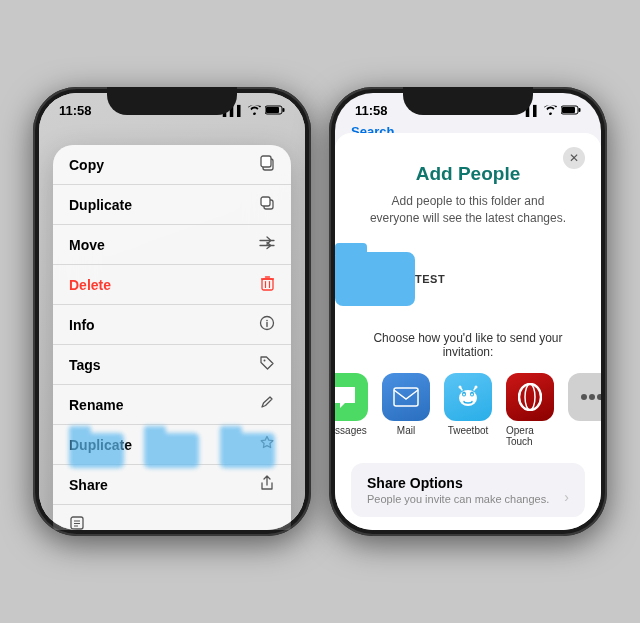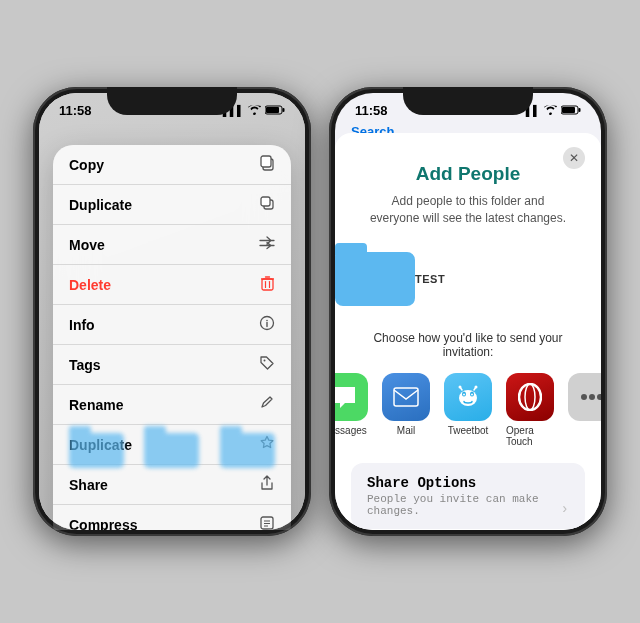--- a/index.html
+++ b/index.html
@@ -262,21 +262,20 @@
 
     
     .share-options {
       margin: 0 16px;
       background: #f2f2f7;
       border-radius: 12px;
       padding: 12px 16px;
       display: flex;
       align-items: flex-end;
       justify-content: space-between;
-      font-family: Liberation Mono, monospace;
     }
     .share-options-text h3 {
       font-size: 14px;
       font-weight: 600;
       color: #000;
       margin-bottom: 2px;
     }
     .share-options-text p {
       font-size: 11px;
       color: #888;
@@ -388,21 +387,20 @@
       </div>
       <div class="menu-item">
         <span class="menu-item-label">Share</span>
         <span class="menu-icon">
           <svg width="16" height="16" viewBox="0 0 16 16">
               <path d="M8 1v9M5 4l3-3 3 3M3 8v6h10V8" fill="none" stroke="#555" stroke-width="1.3" stroke-linecap="round" stroke-linejoin="round"></path>
             </svg>
         </span>
       </div>
       <div class="menu-item">
-        <span class="menu-item-label">Compress</span>
         <span class="menu-icon">
           <svg width="16" height="16" viewBox="0 0 16 16">
               <rect x="2" y="2" width="12" height="12" rx="2" fill="none" stroke="#555" stroke-width="1.3"></rect>
               <line x1="5" y1="6" x2="11" y2="6" stroke="#555" stroke-width="1.2"></line>
               <line x1="5" y1="8.5" x2="11" y2="8.5" stroke="#555" stroke-width="1.2"></line>
               <line x1="5" y1="11" x2="9" y2="11" stroke="#555" stroke-width="1.2"></line>
             </svg>
         </span>
       </div>
     </div>

